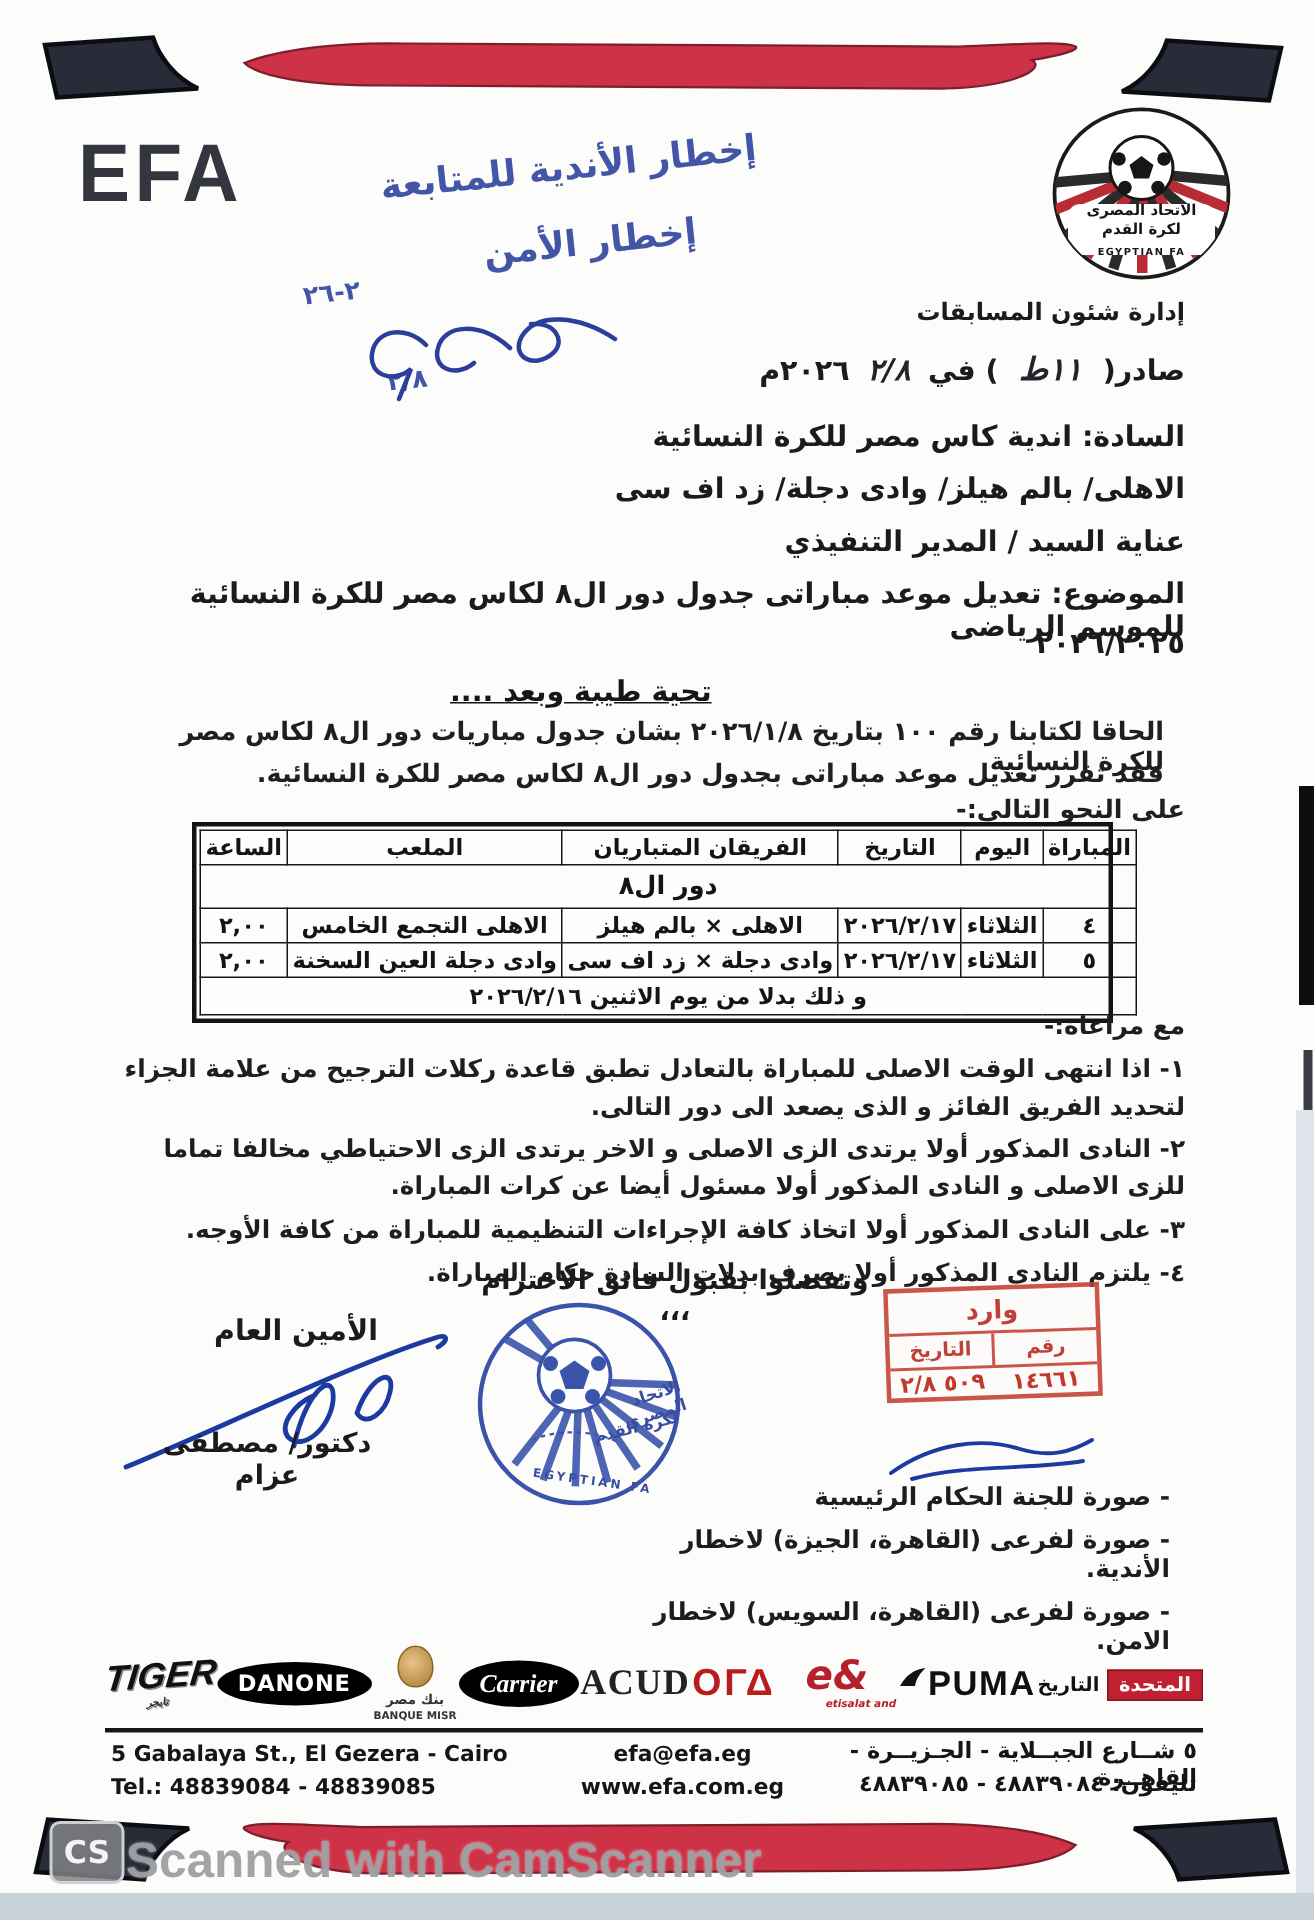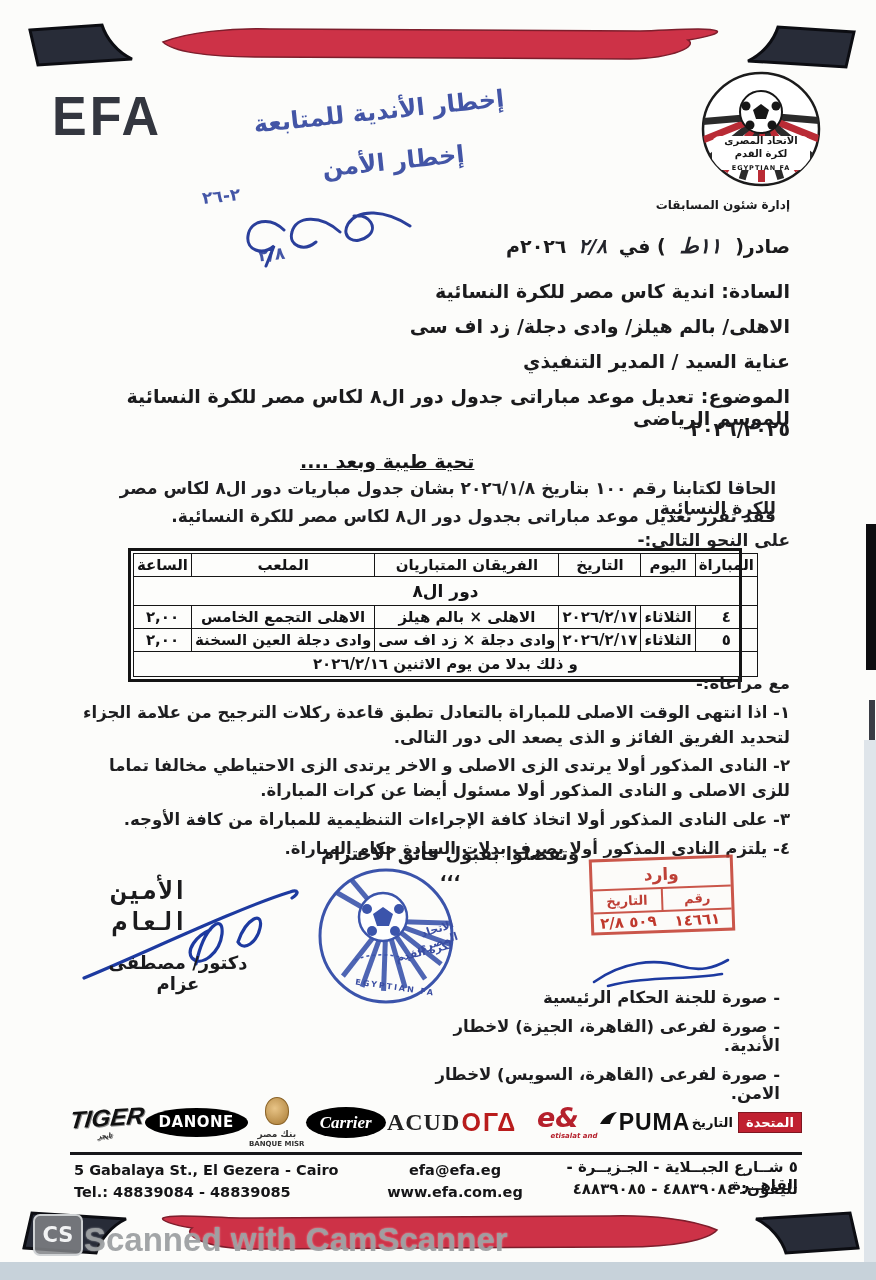--- a/index.html
+++ b/index.html
@@ -148,21 +148,21 @@
     <div class="abs hand-note ar" style="left:205px;top:100px;width:300px;font-size:24px;">إخطار الأندية للمتابعة</div>
     <div class="abs hand-note ar" style="left:235px;top:152px;width:230px;font-size:24px;">إخطار الأمن</div>
     <div class="abs" style="left:200px;top:190px;width:230px;height:80px;">
       <svg width="230" height="80" viewBox="0 0 230 80">
         <path d="M210,36 C186,20 158,18 148,34 C140,48 156,56 168,46 C178,38 170,24 154,26 M140,42 C120,24 96,26 92,42 C88,56 104,62 116,52 M84,40 C70,26 50,30 48,46 C46,60 62,66 74,56 L66,76" stroke="#2a3f9b" stroke-width="3" fill="none" stroke-linecap="round"></path>
       </svg>
       <span class="abs hand-note" style="left:2px;top:-4px;font-size:17px;">٢-٢٦</span>
       <span class="abs hand-note" style="left:58px;top:54px;font-size:17px;">٢/٨</span>
     </div>
 
-    <div class="abs ar line" style="right:86px;top:198px;width:300px;font-size:12px;">إدارة شئون المسابقات</div>
+    <div class="abs ar line" style="right:86px;top:198px;width:300px;font-size:16px;">إدارة شئون المسابقات</div>
     <div class="abs ar" style="right:86px;top:234px;width:340px;font-size:18px;">
       <span class="line">صادر(</span>
       <span class="hand" style="font-size:21px;padding:0 8px;">١١ط</span>
       <span class="line">) في</span>
       <span class="hand" style="font-size:20px;padding:0 6px;">٢/٨</span>
       <span class="line">٢٠٢٦م</span>
     </div>
 
     <div class="abs ar line" style="right:86px;top:280px;width:700px;">السادة: اندية كاس مصر للكرة النسائية</div>
     <div class="abs ar line" style="right:86px;top:315px;width:700px;">الاهلى/ بالم هيلز/ وادى دجلة/ زد اف سى</div>
@@ -222,21 +222,21 @@
     <div class="abs ar notes" style="right:86px;top:672px;width:712px;">
       <p>مع مراعاة:-</p>
       <p>١- اذا انتهى الوقت الاصلى للمباراة بالتعادل تطبق قاعدة ركلات الترجيح من علامة الجزاء لتحديد الفريق الفائز و الذى يصعد الى دور التالى.</p>
       <p>٢- النادى المذكور أولا يرتدى الزى الاصلى و الاخر يرتدى الزى الاحتياطي مخالفا تماما للزى الاصلى و النادى المذكور أولا مسئول أيضا عن كرات المباراة.</p>
       <p>٣- على النادى المذكور أولا اتخاذ كافة الإجراءات التنظيمية للمباراة من كافة الأوجه.</p>
       <p>٤- يلتزم النادى المذكور أولا بصرف بدلات السادة حكام المباراة.</p>
     </div>
 
     <div class="abs ar line" style="left:310px;top:843px;width:280px;text-align:center;font-size:18px;">وتفضلوا بقبول فائق الاحترام ،،،</div>
 
-    <div class="abs ar line" style="left:112px;top:876px;width:140px;text-align:left;font-size:25px;font-family:Liberation Mono, monospace;">الأمين العام</div>
+    <div class="abs ar line" style="left:112px;top:876px;width:140px;text-align:right;font-size:19px;">الأمين العام</div>
     <div class="abs" style="left:78px;top:878px;width:230px;height:110px;">
       <svg width="230" height="110" viewBox="0 0 230 110">
         <path d="M6,100 C60,78 160,30 212,14 C220,11 222,15 214,20 M118,86 C126,48 146,34 144,56 C142,74 124,90 114,80 C108,72 118,58 132,52 M160,64 C168,40 186,32 182,50 C179,64 166,74 160,64" stroke="#1d3aa0" stroke-width="3.2" fill="none" stroke-linecap="round"></path>
       </svg>
     </div>
     <div class="abs ar line" style="left:88px;top:952px;width:180px;text-align:center;font-size:18px;">دكتور/ مصطفى عزام</div>
 
     <div class="abs" style="left:315px;top:865px;width:142px;height:142px;opacity:.92;">
       <svg width="142" height="142" viewBox="0 0 142 142">
         <defs>

